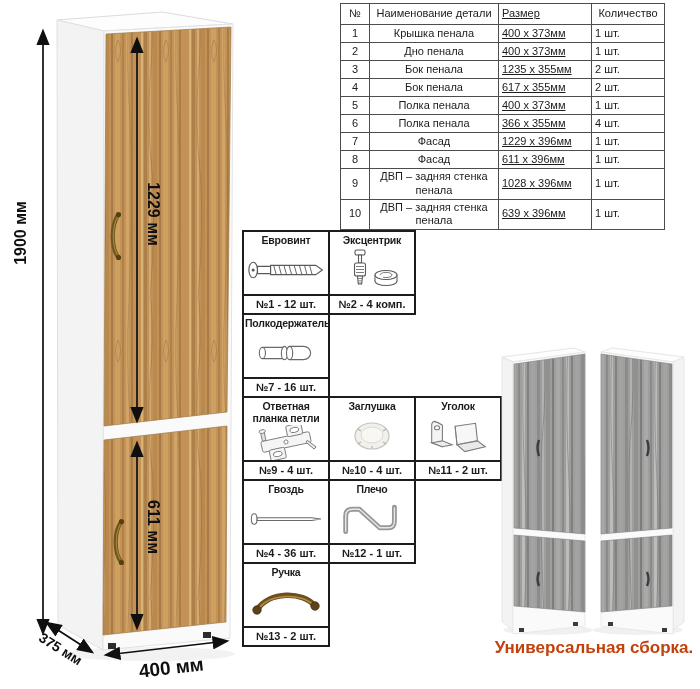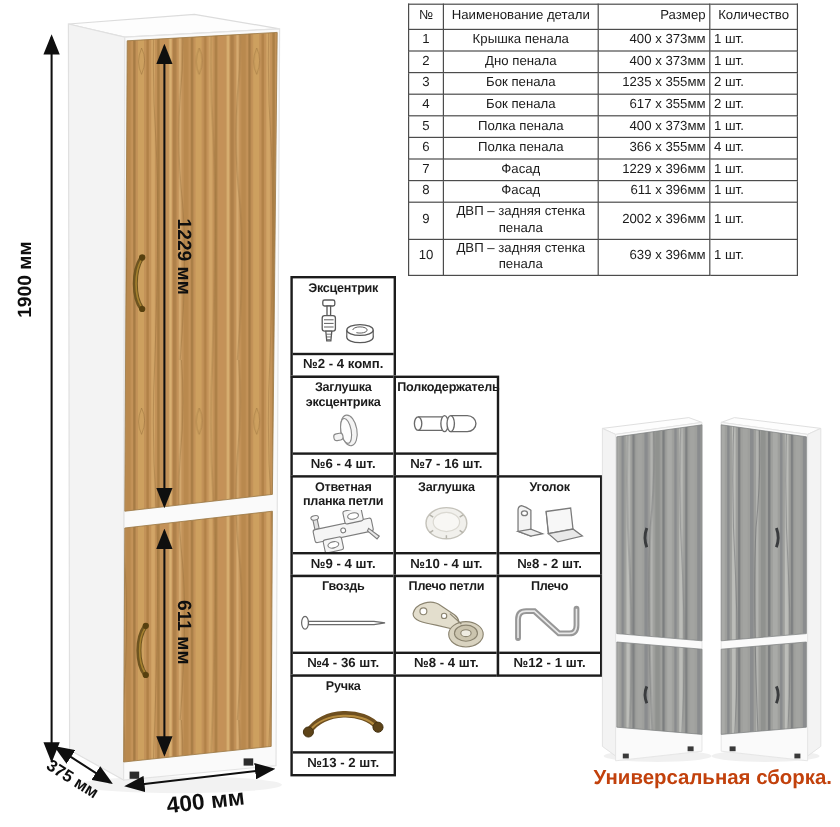--- a/index.html
+++ b/index.html
@@ -14,21 +14,21 @@
   
   .parts-table{
     position:absolute;left:340px;top:3px;border-collapse:collapse;table-layout:fixed;
     font-size:11px;line-height:1.25;background:#fff;
   }
   .parts-table th,.parts-table td{border:1px solid #4c4c4c;padding:1px 3px;overflow:hidden;}
   .parts-table th{font-weight:normal;text-align:center;height:18px;}
   .parts-table td{height:15px;}
   .parts-table .c-num{width:22px;text-align:center;}
   .parts-table .c-name{width:122px;text-align:center;}
-  .parts-table .c-size{width:86px;text-align:right;}
+  .parts-table .c-size{width:86px;text-align:left;text-decoration:underline;}
   .parts-table .c-qty{width:66px;}
   
   .hw-grid{position:absolute;left:242px;top:230px;}
   .hw-row{display:flex;}
   .hw-row + .hw-row{margin-top:-2px;}
   .hw-cell{
     box-sizing:border-box;width:88px;height:85px;border:2px solid #1c1c1c;background:#fff;
     display:flex;flex-direction:column;
   }
   .hw-cell + .hw-cell{margin-left:-2px;justify-content:flex-end;}
@@ -166,34 +166,49 @@
     </tr>
     <tr>
       <td class="c-num">8</td>
       <td class="c-name">Фасад</td>
       <td class="c-size">611 x 396мм</td>
       <td class="c-qty">1 шт.</td>
     </tr>
     <tr>
       <td class="c-num">9</td>
       <td class="c-name">ДВП – задняя стенка пенала</td>
-      <td class="c-size">2002 x 396мм</td>
+      <td class="c-size">1028 x 396мм</td>
       <td class="c-qty">1 шт.</td>
     </tr>
     <tr>
       <td class="c-num">10</td>
       <td class="c-name">ДВП – задняя стенка пенала</td>
       <td class="c-size">639 x 396мм</td>
       <td class="c-qty">1 шт.</td>
     </tr>
   </tbody>
 </table>
 
 <div class="hw-grid">
   <div class="hw-row">
+    <div class="hw-cell">
+      <div class="hw-title">Евровинт</div>
+      <div class="hw-icon">
+        <svg width="80" height="28" viewBox="0 0 78 26">
+          <g fill="#fff" stroke="#5a5a5a" stroke-width="1.1">
+            <ellipse cx="7" cy="13" rx="4.2" ry="7.5"></ellipse>
+            <circle cx="7" cy="13" r="1.5" fill="#5a5a5a" stroke="none"></circle>
+            <path d="M11.2,9.5 H24 V16.5 H11.2 z"></path>
+            <path d="M24,8.5 H68 L74.5,13 L68,17.5 H24 z"></path>
+            <path d="M27,8.5 l2.5,9 M32,8.5 l2.5,9 M37,8.5 l2.5,9 M42,8.5 l2.5,9 M47,8.5 l2.5,9 M52,8.5 l2.5,9 M57,8.5 l2.5,9 M62,8.5 l2.5,9" fill="none" stroke-width="0.9"></path>
+          </g>
+        </svg>
+      </div>
+      <div class="hw-qty">№1 - 12 шт.</div>
+    </div>
     <div class="hw-cell">
       <div class="hw-title">Эксцентрик</div>
       <div class="hw-icon">
         <svg width="80" height="44" viewBox="0 0 78 44">
           <g fill="#fff" stroke="#5a5a5a" stroke-width="1.1">
             <rect x="22" y="2" width="10" height="5" rx="1.5"></rect>
             <rect x="25.5" y="7" width="3" height="8"></rect>
             <rect x="21.5" y="15" width="11" height="13" rx="2"></rect>
             <path d="M23,18.5 h8 M23,21.5 h8 M23,24.5 h8" stroke-width="0.8"></path>
             <path d="M24.5,28 h5 l-0.8,8 h-3.4 z"></path>
@@ -205,33 +220,20 @@
             <path d="M47,27 a6,2.6 0 1 1 12,0 a6,2.6 0 0 1 -9,2.2" fill="none" stroke-width="0.8"></path>
           </g>
         </svg>
       </div>
       <div class="hw-qty">№2 - 4 комп.</div>
     </div>
   </div>
 
   <div class="hw-row">
     <div class="hw-cell">
-      <div class="hw-title">Заглушка эксцентрика</div>
-      <div class="hw-icon">
-        <svg width="76" height="42" viewBox="0 0 78 44">
-          <g transform="rotate(-10 42 22)" fill="#f4f4f4" stroke="#8a8a8a" stroke-width="1">
-            <ellipse cx="44" cy="22" rx="7" ry="13.5"></ellipse>
-            <ellipse cx="41.5" cy="22" rx="4.5" ry="11" fill="#fdfdfd"></ellipse>
-            <rect x="30" y="23" width="8" height="6" rx="2.5"></rect>
-          </g>
-        </svg>
-      </div>
-      <div class="hw-qty">№6 - 4 шт.</div>
-    </div>
-    <div class="hw-cell">
       <div class="hw-title">Полкодержатель</div>
       <div class="hw-icon">
         <svg width="80" height="24" viewBox="0 0 78 22">
           <g fill="#fff" stroke="#6a6a6a" stroke-width="1.1">
             <ellipse cx="16" cy="11" rx="3" ry="5.5"></ellipse>
             <path d="M16,5.5 H36 M16,16.5 H36" fill="none"></path>
             <ellipse cx="37.5" cy="11" rx="3" ry="6.5"></ellipse>
             <ellipse cx="42.5" cy="11" rx="3" ry="6.5"></ellipse>
             <path d="M42.5,4.5 H56 A7,6.5 0 0 1 56,17.5 H42.5" fill="none"></path>
           </g>
@@ -279,53 +281,36 @@
           <g fill="#f4f4f4" stroke="#7b7b7b" stroke-width="1.1">
             <path d="M15,7 Q12,7.5 12,11 V29 L23,33 V11 Q19,8 15,7 z"></path>
             <ellipse cx="17.5" cy="13.5" rx="2.6" ry="2.1" fill="#fff"></ellipse>
             <path d="M12,29 L23,33 L33,31 L23,27 z" fill="#ececec"></path>
             <path d="M36,12 L57,9 L59,27 L38,31 z" fill="#f7f7f7"></path>
             <path d="M38,31 L59,27 L67,33 L46,38 z" fill="#e9e9e9"></path>
             <path d="M36,12 L38,31" fill="none" stroke-width="0.8"></path>
           </g>
         </svg>
       </div>
-      <div class="hw-qty">№8 - 2 шт.</div>
+      <div class="hw-qty">№11 - 2 шт.</div>
     </div>
   </div>
 
   <div class="hw-row">
     <div class="hw-cell">
       <div class="hw-title">Гвоздь</div>
       <div class="hw-icon">
         <svg width="80" height="20" viewBox="0 0 78 18">
           <g fill="#fff" stroke="#6a6a6a" stroke-width="1">
             <ellipse cx="8" cy="9" rx="2.8" ry="5.2"></ellipse>
             <path d="M10.8,7.8 H64 L73,9 L64,10.4 H10.8 z"></path>
           </g>
         </svg>
       </div>
       <div class="hw-qty">№4 - 36 шт.</div>
-    </div>
-    <div class="hw-cell">
-      <div class="hw-title">Плечо петли</div>
-      <div class="hw-icon">
-        <svg width="76" height="46" viewBox="0 0 78 48">
-          <g stroke="#8b8470" stroke-width="1">
-            <path d="M10,16 C12,7 26,3 34,9 L46,17 C50,20 52,26 47,30 L30,26 C18,24 10,22 10,16 z" fill="#e3decd"></path>
-            <circle cx="19" cy="14" r="3" fill="#fff"></circle>
-            <circle cx="37" cy="18" r="2.3" fill="#fff"></circle>
-            <ellipse cx="56" cy="34" rx="15" ry="11" fill="#d9d3c0"></ellipse>
-            <ellipse cx="56" cy="33" rx="10" ry="7" fill="#cbc4ae"></ellipse>
-            <ellipse cx="56" cy="33" rx="4.5" ry="3" fill="#efece2"></ellipse>
-            <path d="M42,16 L52,25" fill="none"></path>
-          </g>
-        </svg>
-      </div>
-      <div class="hw-qty">№8 - 4 шт.</div>
     </div>
     <div class="hw-cell">
       <div class="hw-title">Плечо</div>
       <div class="hw-icon">
         <svg width="76" height="40" viewBox="0 0 78 40">
           <path d="M12,33 V17 Q12,10 19,10 H26 L47,29 H56 Q62,29 62,22 V8" fill="none" stroke="#979797" stroke-width="5" stroke-linecap="round"></path>
           <path d="M12,33 V17 Q12,10 19,10 H26 L47,29 H56 Q62,29 62,22 V8" fill="none" stroke="#e8e8e8" stroke-width="1.4"></path>
         </svg>
       </div>
       <div class="hw-qty">№12 - 1 шт.</div>

